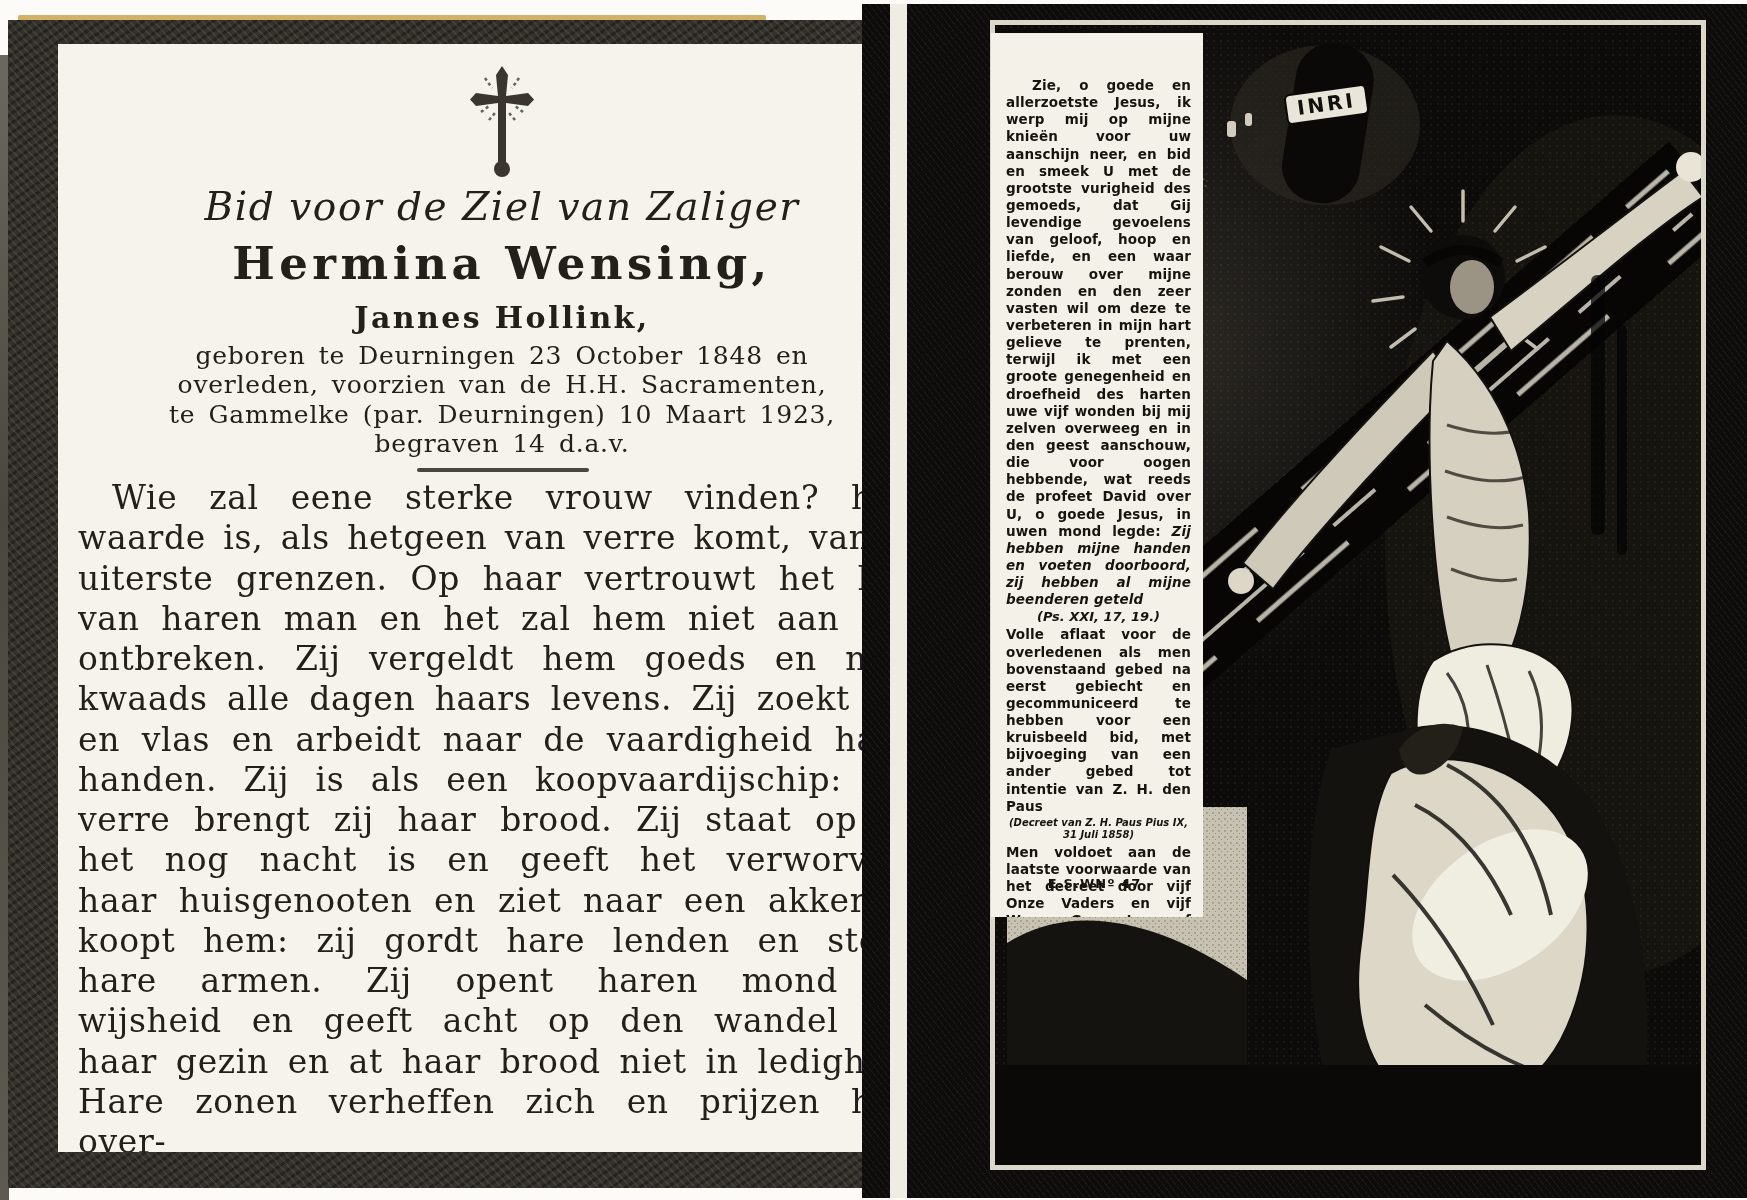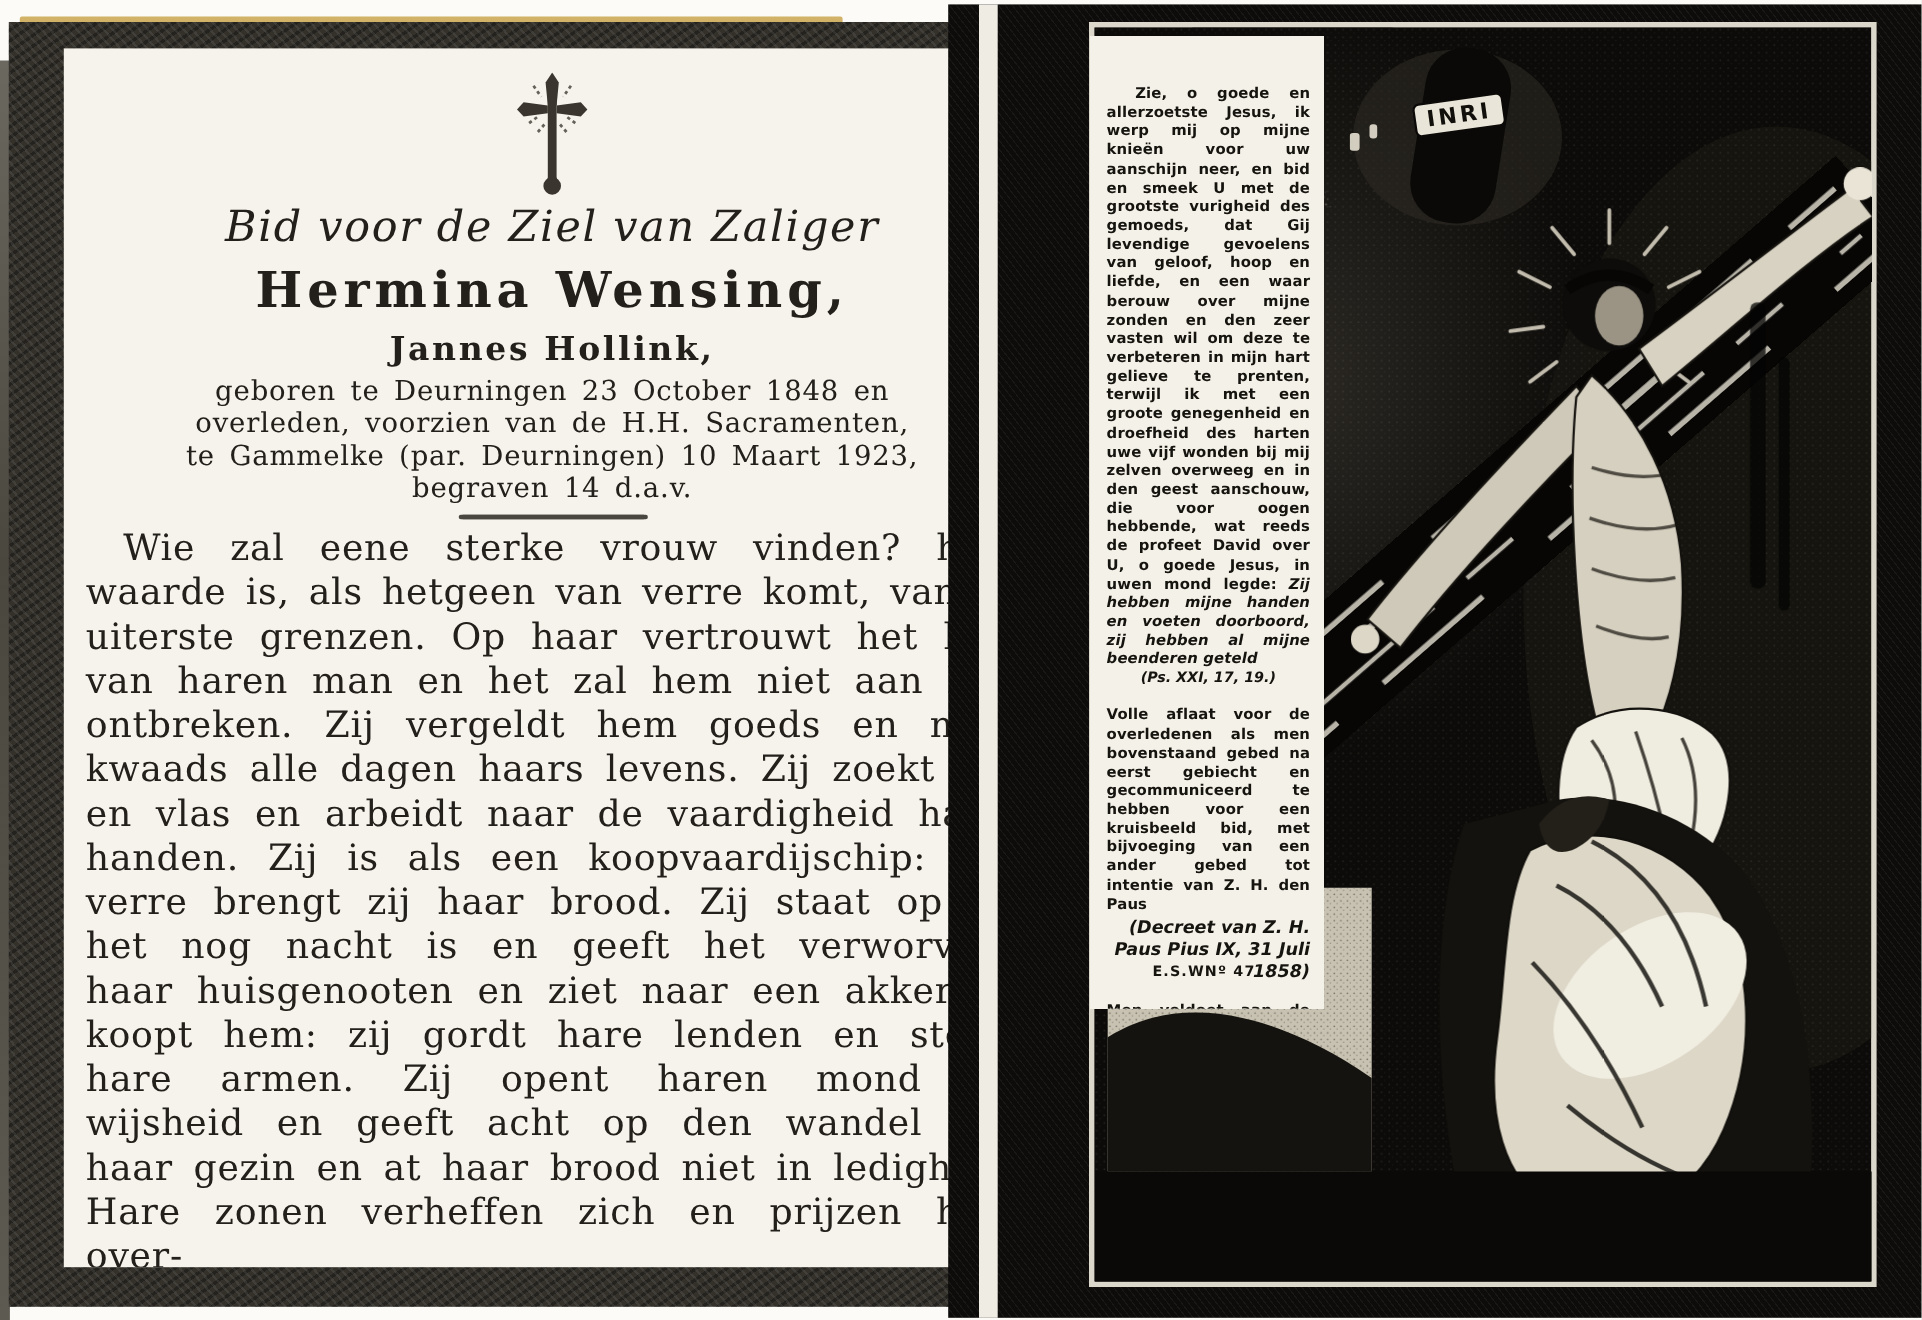--- a/index.html
+++ b/index.html
@@ -52,22 +52,22 @@
   .engraving{position:absolute;left:0;top:0;width:706px;height:1140px;}
 
   .prayer-panel{position:absolute;left:-4px;top:8px;width:212px;height:884px;
     box-sizing:border-box;background:#f4f1e8;padding:44px 12px 0 15px;
     font-family:"DejaVu Sans", sans-serif;color:#16140f;overflow:hidden;}
   .ptxt{font-size:13.5px;font-weight:bold;line-height:1.27;text-align:justify;
     letter-spacing:.01em;margin:0;}
   .ptxt .lead-indent{display:inline-block;width:26px;}
   .pq{font-style:italic;}
   .pref{display:block;text-align:center;font-style:italic;font-weight:bold;font-size:13px;margin:1px 0 2px 0;}
-  .pind{margin-top:18px;}
-  .pdec{font-style:italic;text-align:right;font-size:16px;font-weight:bold;line-height:1.25;margin:2px 0;}
+  .pind{margin-top:2px;}
+  .pdec{font-style:italic;text-align:center;font-size:10px;font-weight:bold;line-height:1.25;margin:2px 0;}
   .panel-foot{position:absolute;left:15px;right:20px;bottom:26px;display:flex;
     justify-content:center;font-size:13px;font-weight:bold;letter-spacing:.08em;}
 
   .inri-plaque{position:absolute;left:292px;top:66px;transform:rotate(-8deg);
     background:#e9e5d8;color:#12100c;font-family:"DejaVu Sans", sans-serif;
     font-weight:bold;font-size:20px;letter-spacing:3px;padding:1px 10px 2px 10px;
     border-radius:4px;box-shadow:0 0 0 2px #0b0a08;}
 </style>
 </head>
 <body>

